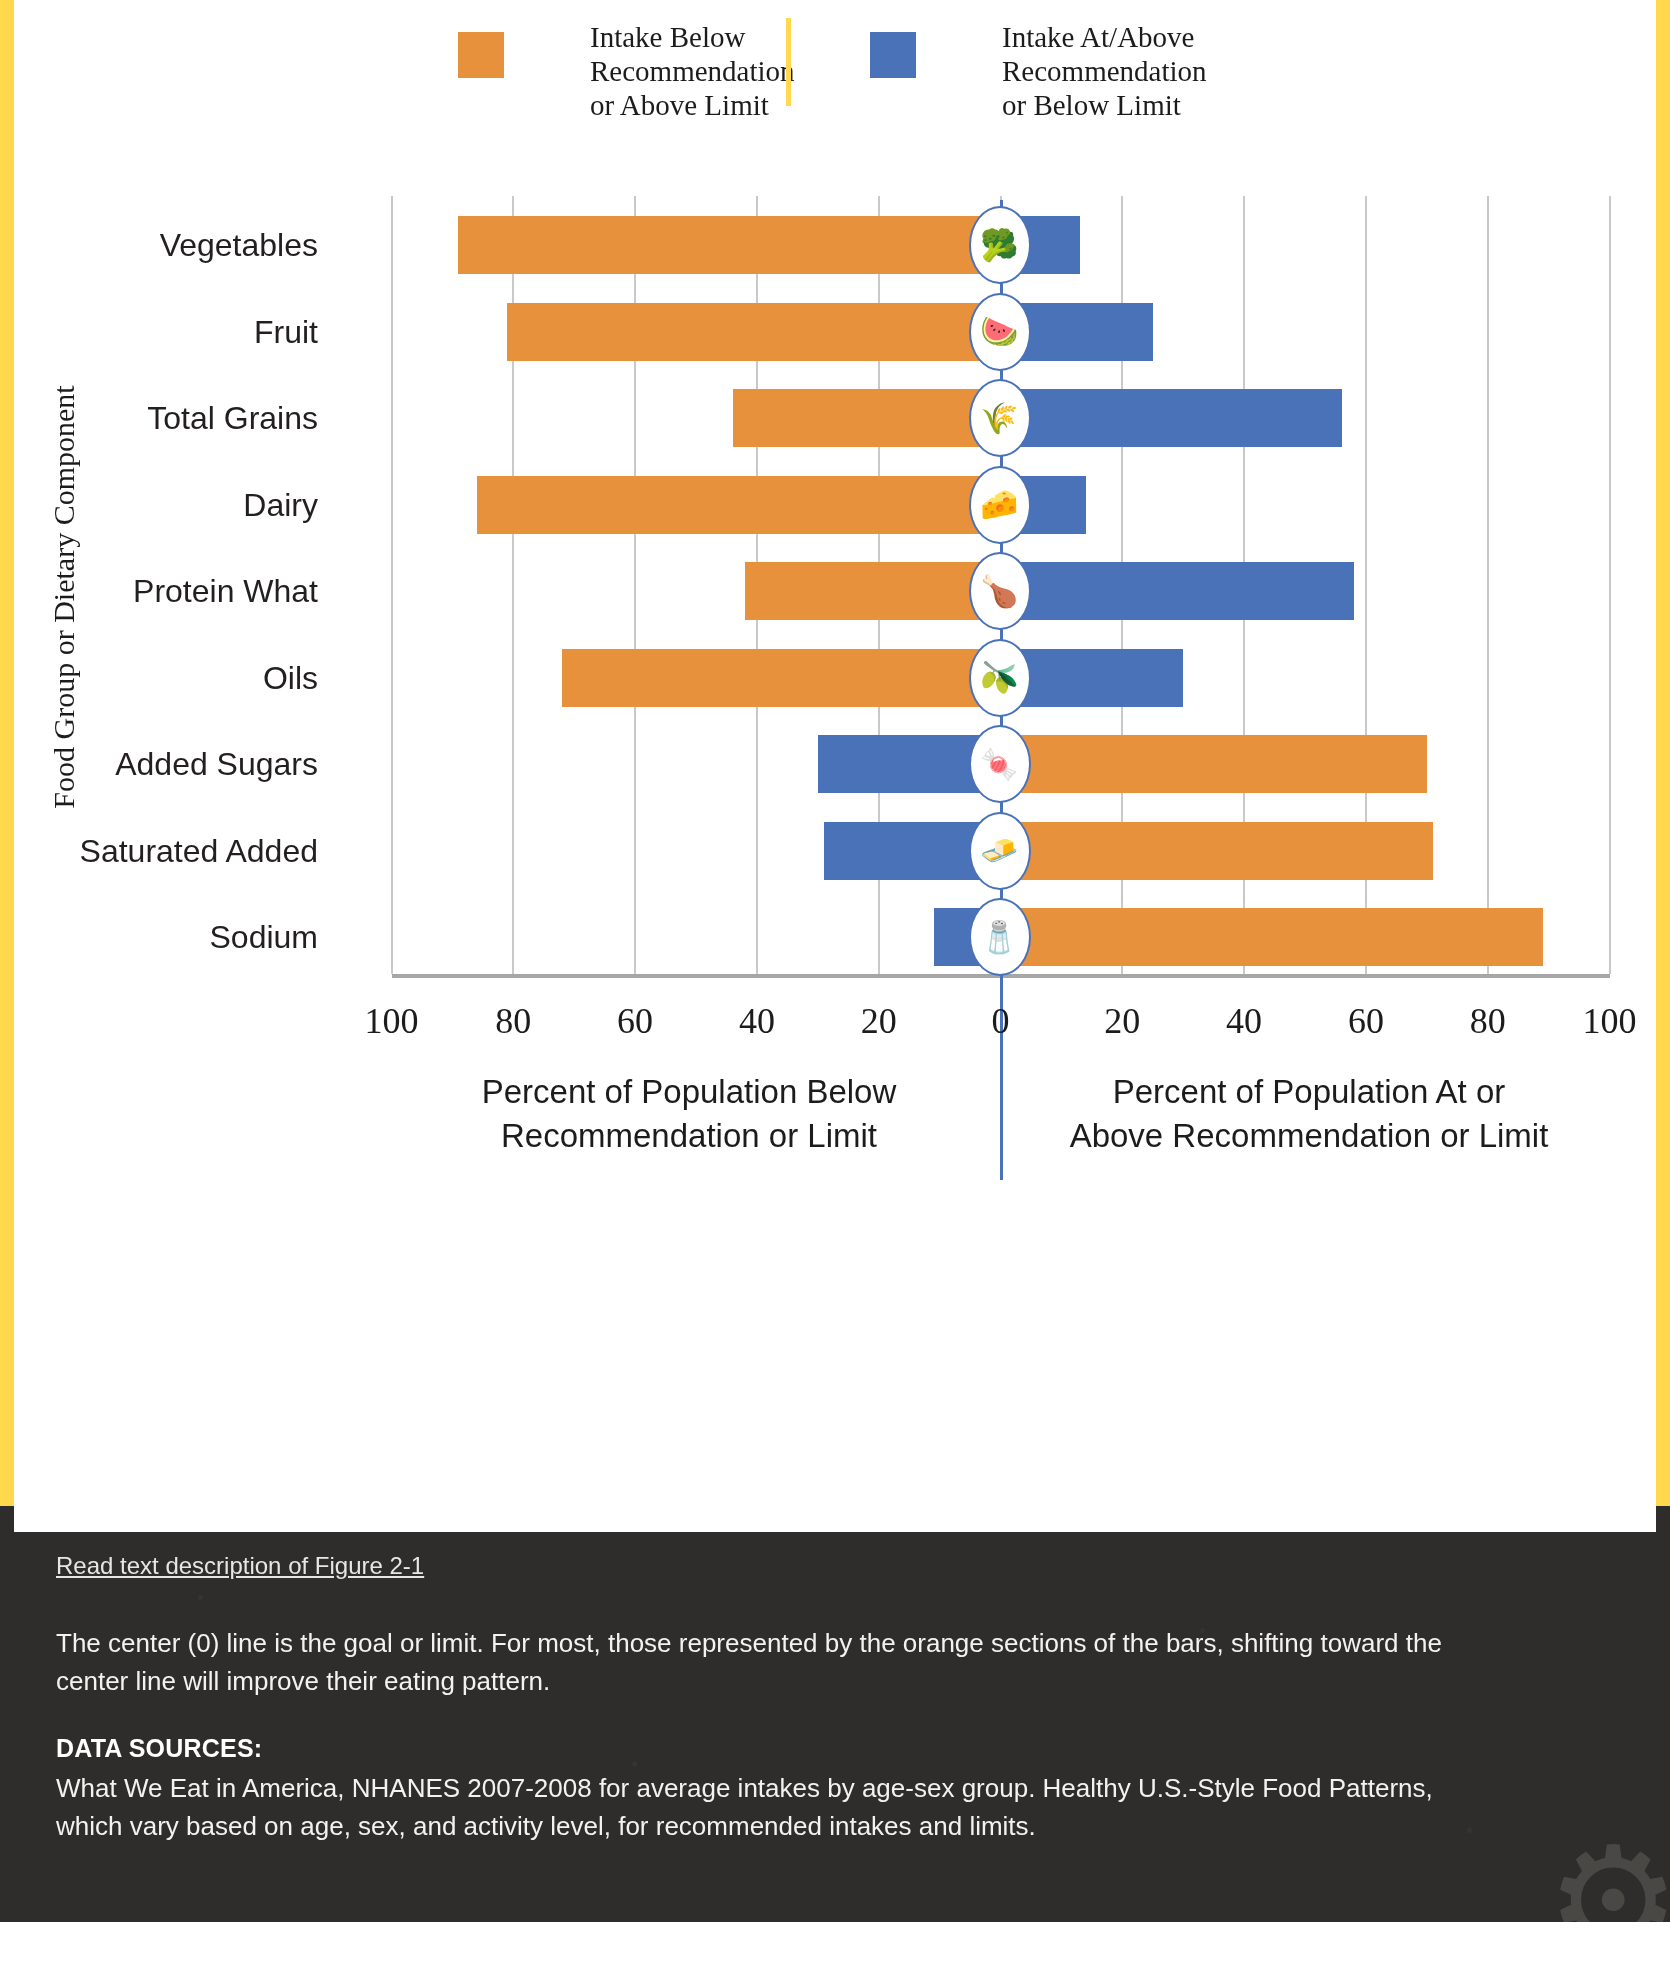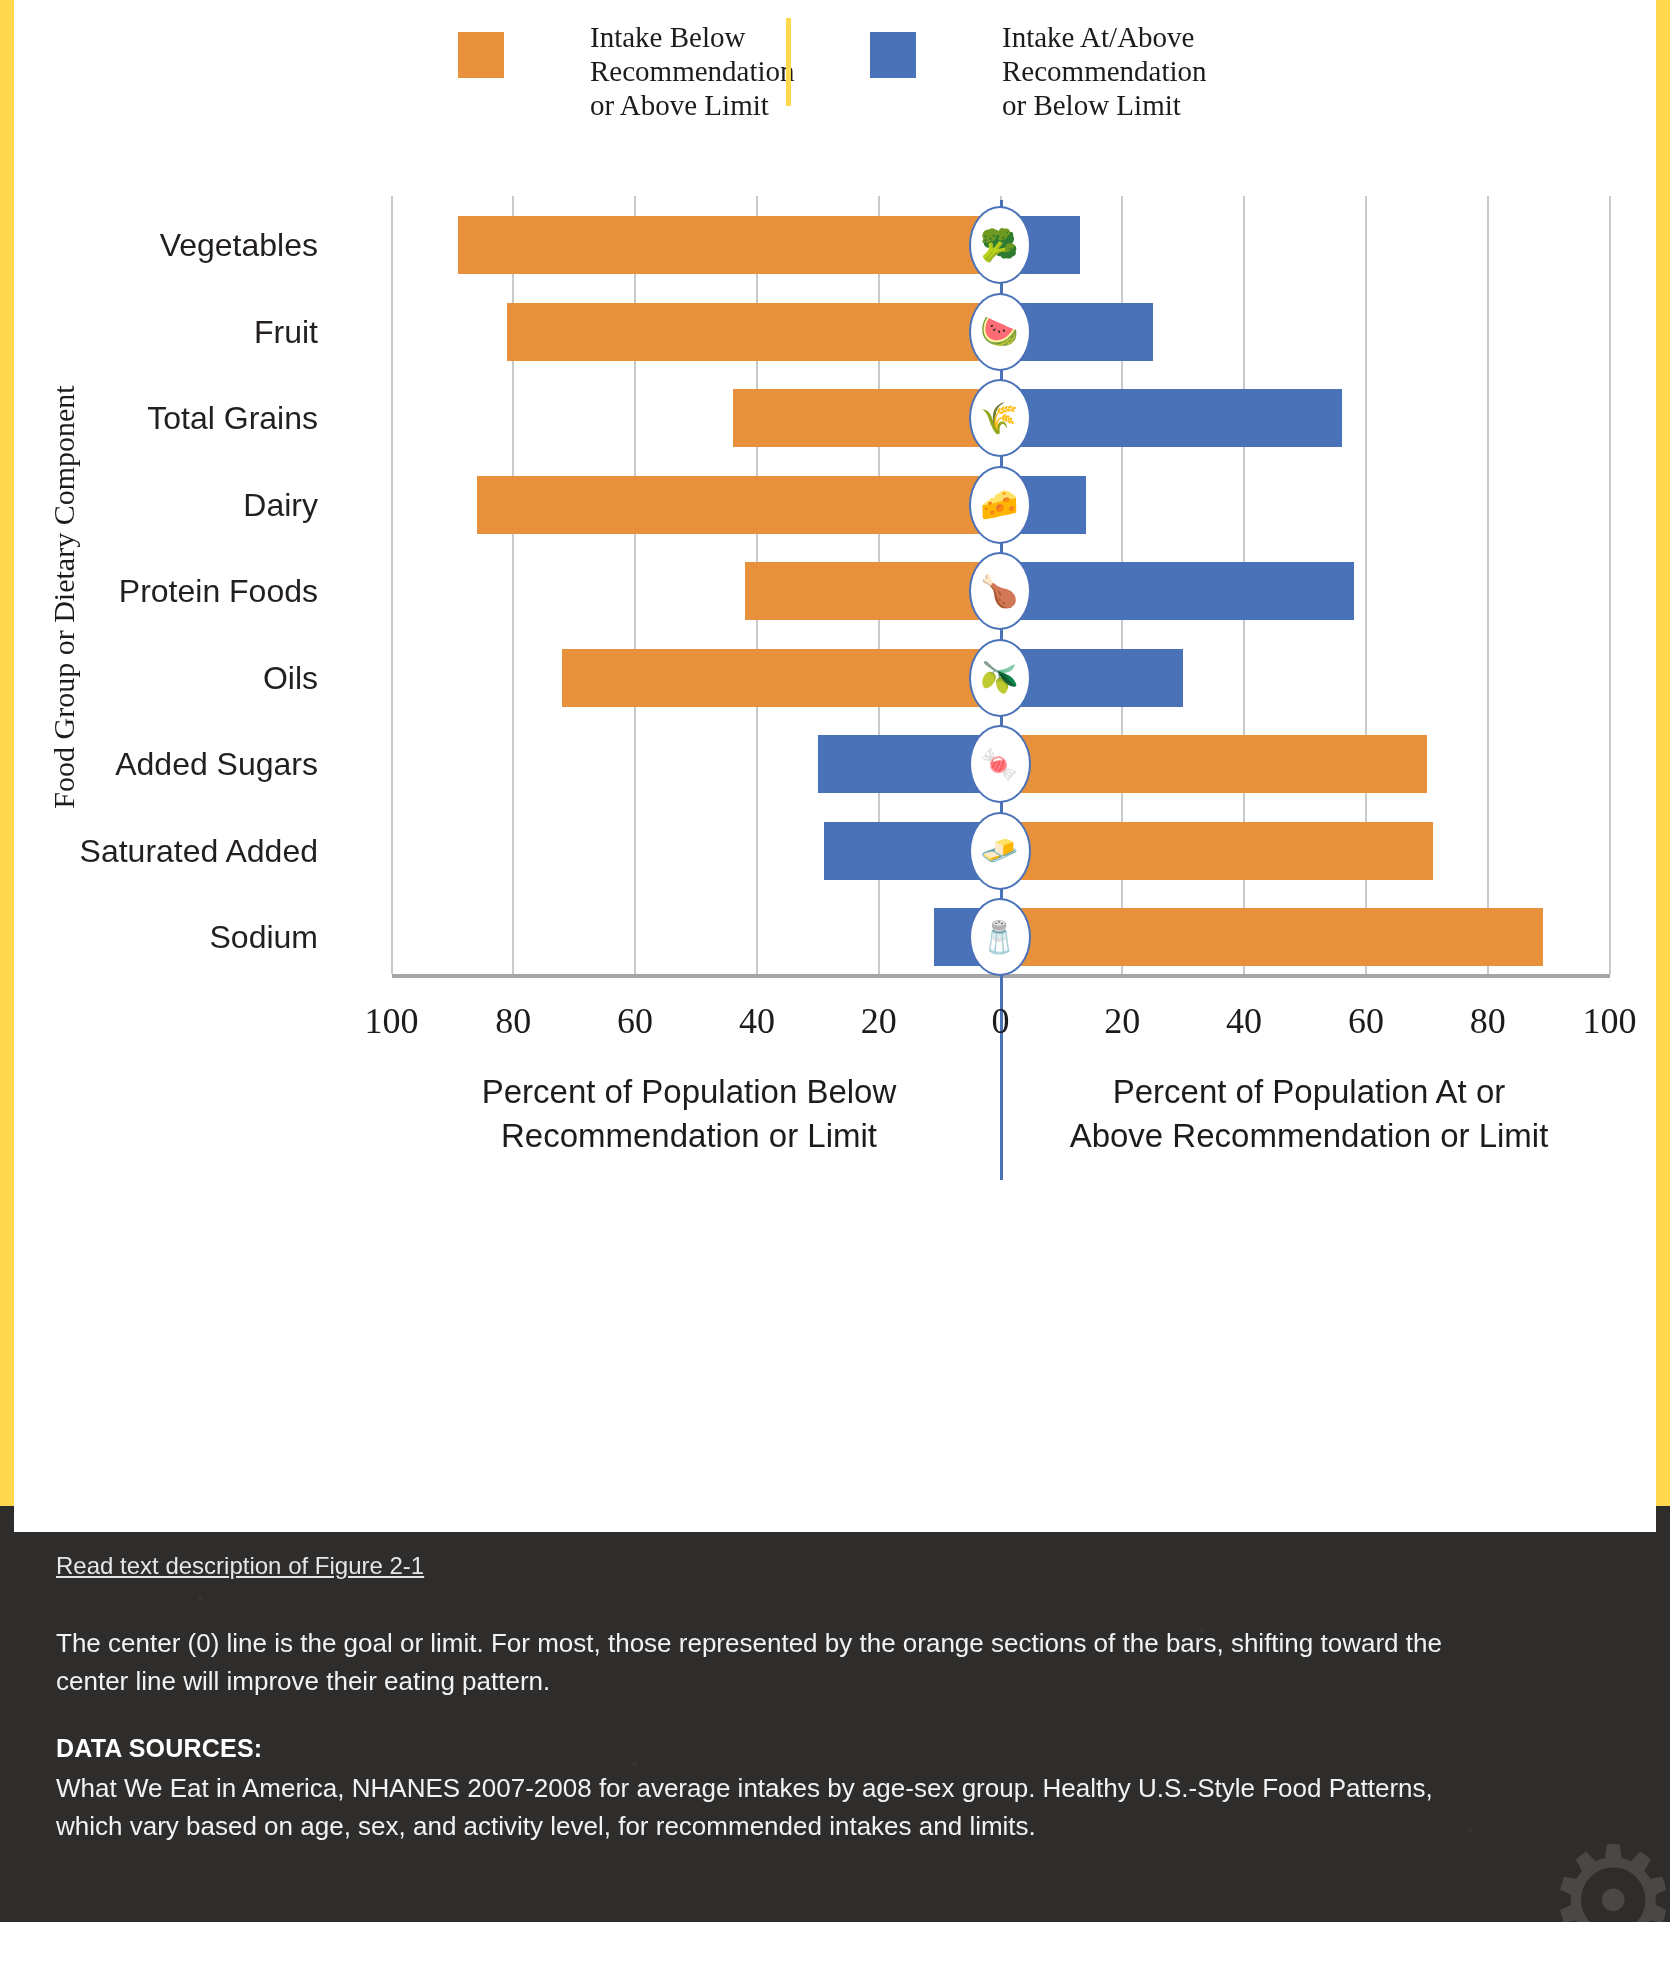--- a/index.html
+++ b/index.html
@@ -204,21 +204,21 @@
             <div class="bar bar-blue" style="left: 986.5px; width: 341.04px;"></div>
             <div class="icon-bubble">🌾</div>
           </div>
           <div class="row" style="top: 461.5px;">
             <div class="row-label">Dairy</div>
             <div class="bar bar-orange" style="left: 462.76px; width: 523.74px;"></div>
             <div class="bar bar-blue" style="left: 986.5px; width: 85.26px;"></div>
             <div class="icon-bubble">🧀</div>
           </div>
           <div class="row" style="top: 548px;">
-            <div class="row-label">Protein Foods</div>
+            <div class="row-label">Protein What</div>
             <div class="bar bar-orange" style="left: 730.72px; width: 255.78px;"></div>
             <div class="bar bar-blue" style="left: 986.5px; width: 353.22px;"></div>
             <div class="icon-bubble">🍗</div>
           </div>
           <div class="row" style="top: 634.5px;">
             <div class="row-label">Oils</div>
             <div class="bar bar-orange" style="left: 548.02px; width: 438.48px;"></div>
             <div class="bar bar-blue" style="left: 986.5px; width: 182.7px;"></div>
             <div class="icon-bubble">🫒</div>
           </div>

